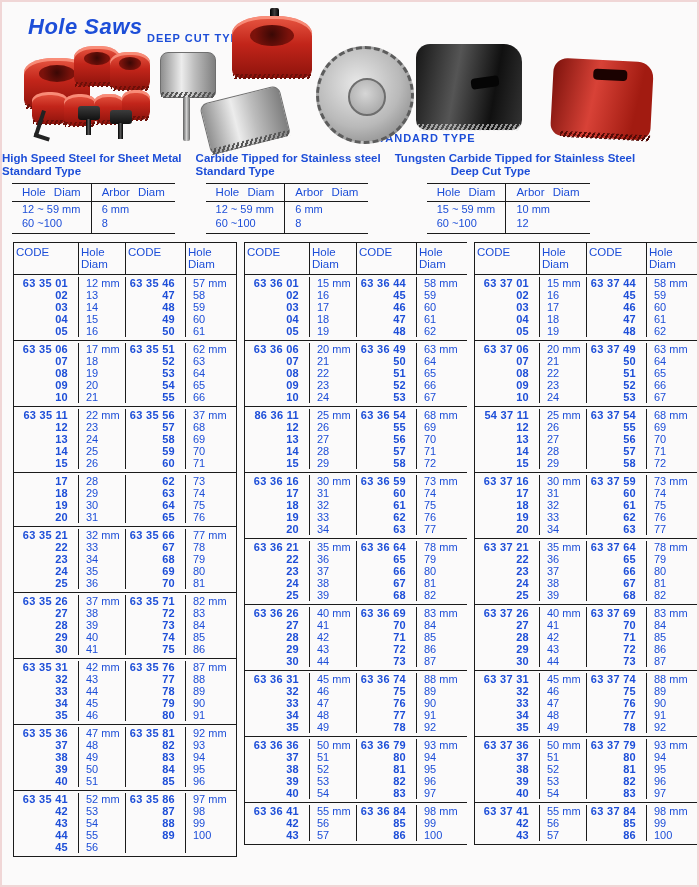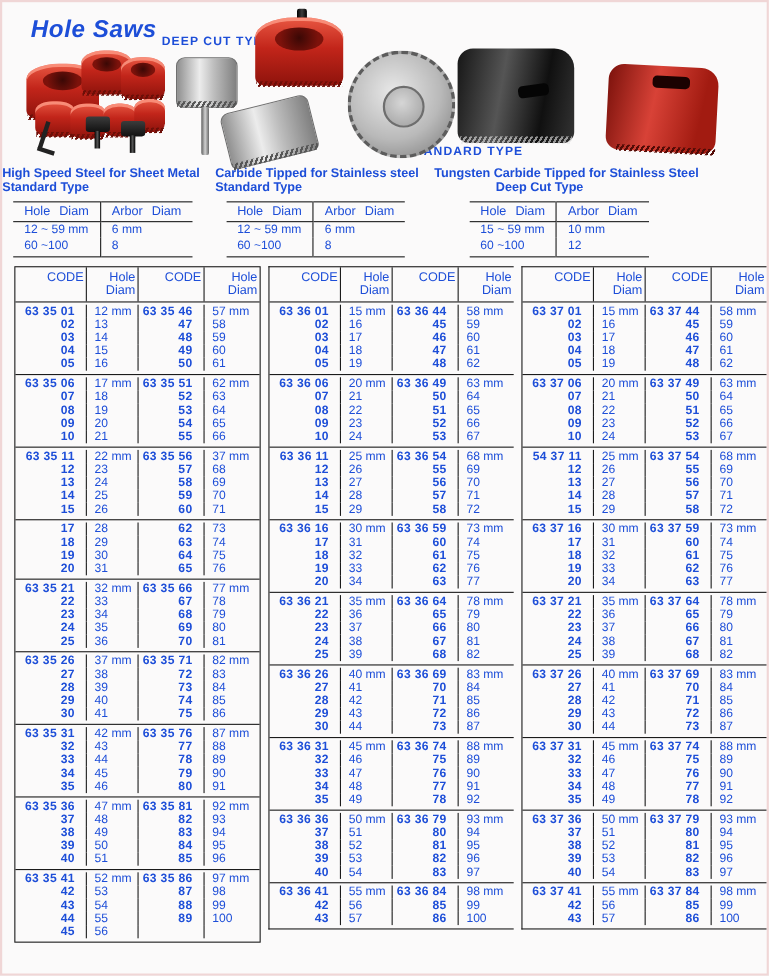--- a/index.html
+++ b/index.html
@@ -64,21 +64,21 @@
 
   
   .maintables{display:flex;gap:7px;align-items:flex-start;padding-left:11px;margin-top:8px;}
   .subtable{border-top:1.8px solid #1b1b1b;border-left:1.4px solid #1b1b1b;border-bottom:1.8px solid #1b1b1b;}
   .subtable.rb{border-right:1.4px solid #1b1b1b;}
   .trow{display:flex;}
   .cell{box-sizing:border-box;font-size:11px;line-height:12px;}
   .c0{width:64px;}.c1{width:47px;}.c2{width:60px;}.c3{width:51px;}
   .c1,.c2,.c3{border-left:1.3px solid #1b1b1b;}
   .thead{border-bottom:1.7px solid #1b1b1b;}
-  .thead .cell{text-align:right;padding:3px 2px 4px;font-size:11.5px;line-height:12px;}
+  .thead .cell{text-align:left;padding:3px 2px 4px;font-size:11.5px;line-height:12px;}
   .tgroup{padding:2px 0 3px;}
   .tgroup + .tgroup{border-top:1.5px solid #1b1b1b;}
   .cell.code{font-weight:bold;text-align:right;padding-right:10px;letter-spacing:.3px;}
   .cell.diam{text-align:left;padding-left:7px;}
 </style>
 </head>
 <body>
 
 <div class="page">
 
@@ -555,21 +555,21 @@
           </div>
           <div class="trow">
             <div class="cell code c0">10</div>
             <div class="cell diam c1">24</div>
             <div class="cell code c2">53</div>
             <div class="cell diam c3">67</div>
           </div>
         </div>
         <div class="tgroup">
           <div class="trow">
-            <div class="cell code c0">63 36 11</div>
+            <div class="cell code c0">86 36 11</div>
             <div class="cell diam c1">25 mm</div>
             <div class="cell code c2">63 36 54</div>
             <div class="cell diam c3">68 mm</div>
           </div>
           <div class="trow">
             <div class="cell code c0">12</div>
             <div class="cell diam c1">26</div>
             <div class="cell code c2">55</div>
             <div class="cell diam c3">69</div>
           </div>

